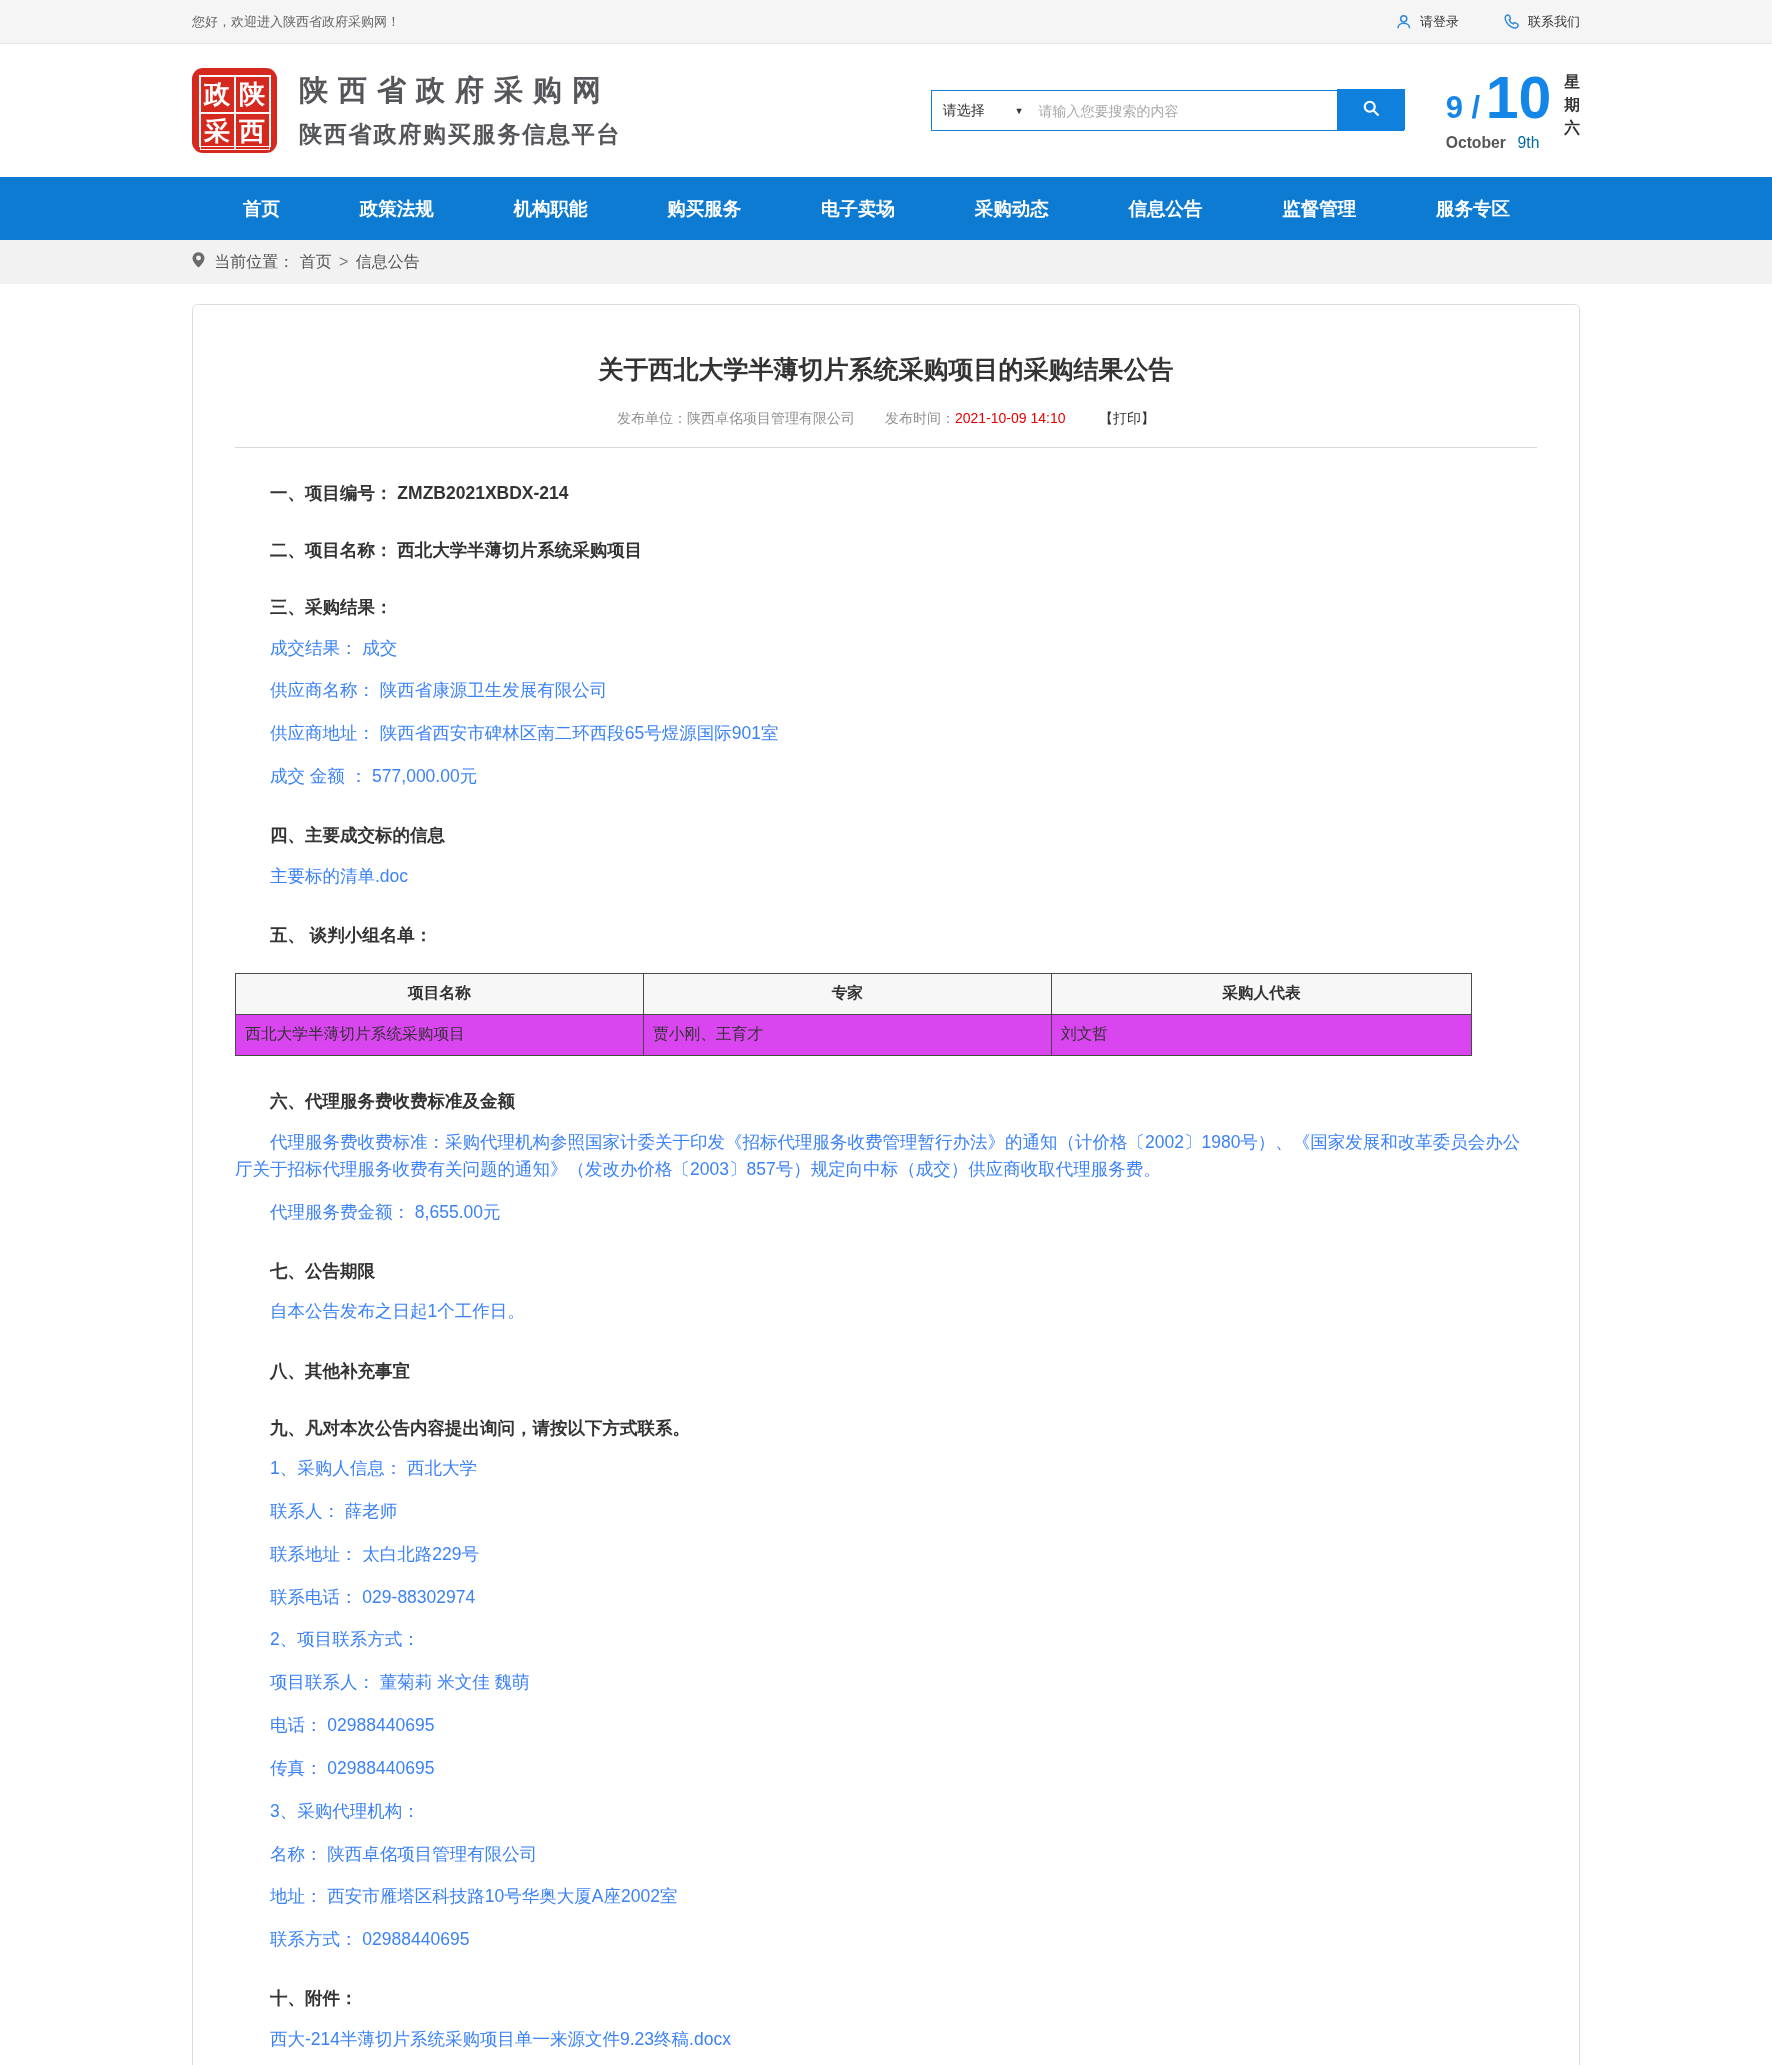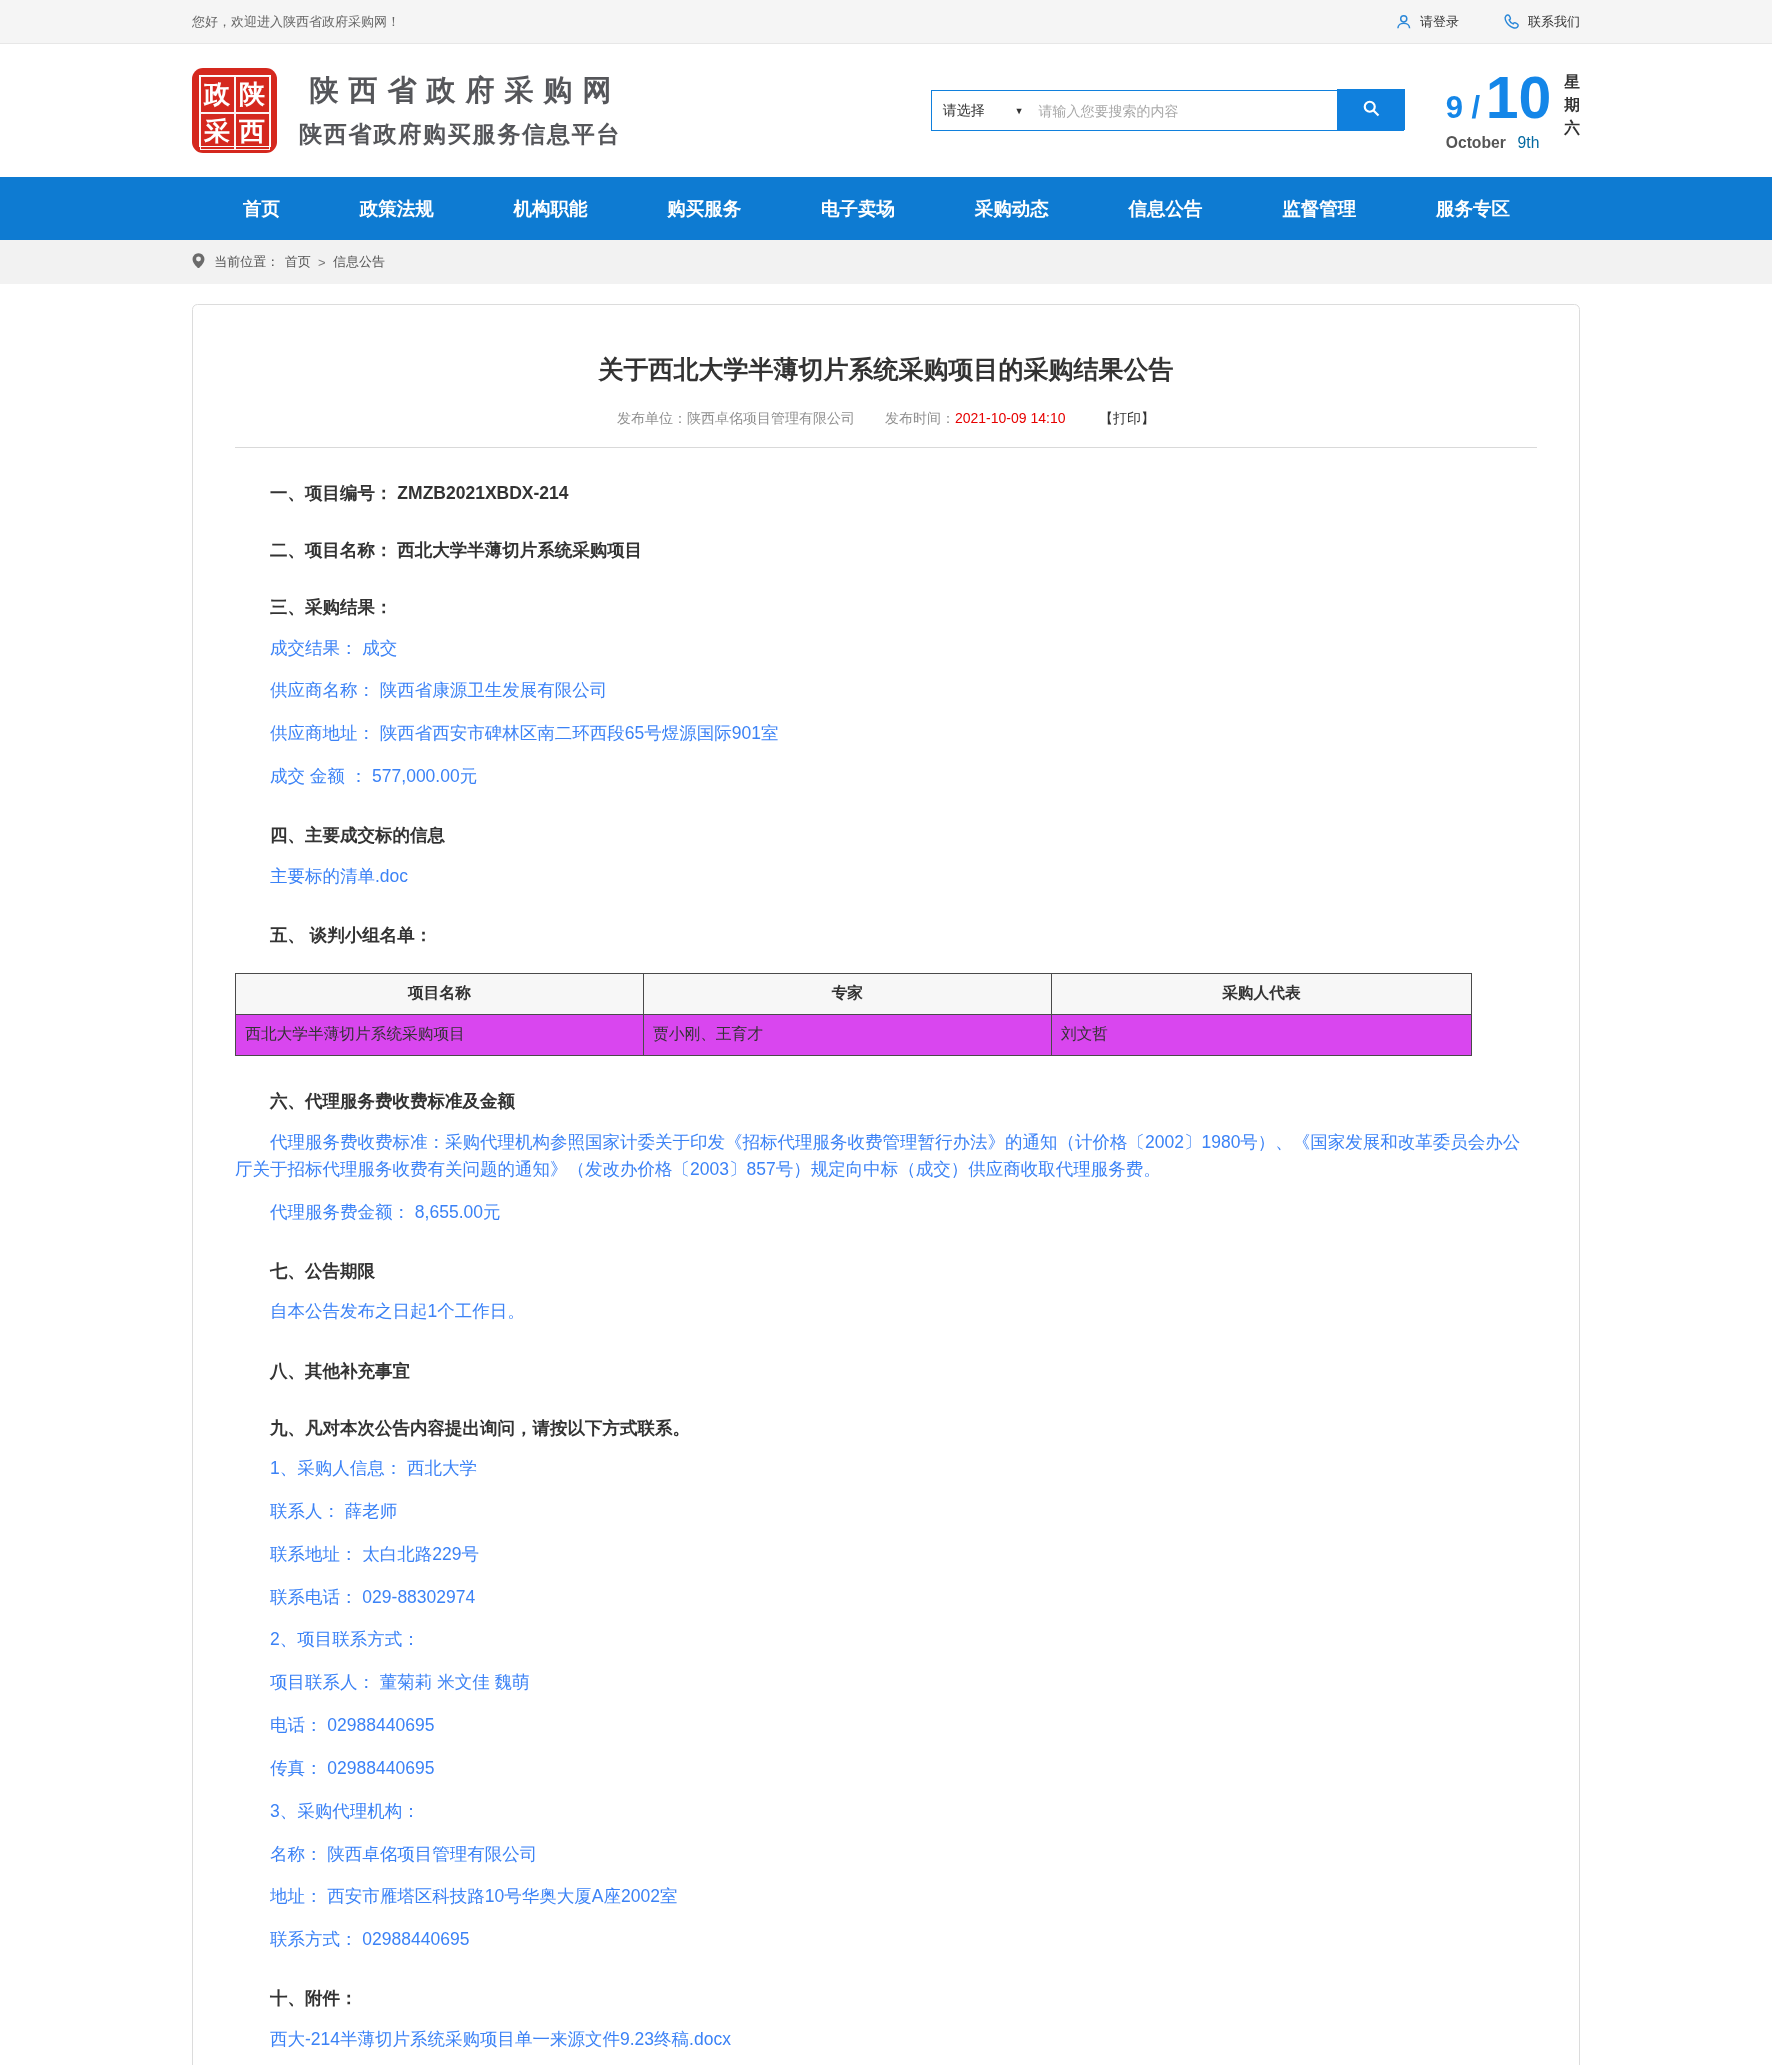--- a/index.html
+++ b/index.html
@@ -20,21 +20,21 @@
   .top-link svg { display:block; }
 
   
   .header { background:#fff; }
   .header-inner { height:133px; display:flex; align-items:center; }
   .logo-seal { width:85px; height:85px; background:#d5281e; border-radius:11px; padding:6.5px; flex:0 0 auto; }
   .logo-grid { width:100%; height:100%; border:1.8px solid #fff; display:grid;
                grid-template-columns:1fr 1fr; grid-template-rows:1fr 1fr; }
   .logo-grid span { display:flex; align-items:center; justify-content:center;
                     color:#fff; font-weight:bold; font-size:26px; border:0.9px solid rgba(255,255,255,.95); }
-  .site-titles { margin-left:22px;text-align:right; }
+  .site-titles { margin-left:22px; }
   .site-name { font-size:29px; font-weight:bold; color:#55565a; letter-spacing:10px; white-space:nowrap; }
   .site-sub  { font-size:23px; font-weight:bold; color:#55565a; letter-spacing:1.8px; margin-top:7.4px; white-space:nowrap; }
 
   .search-box { margin-left:auto; width:473px; height:41px; border:1.8px solid #1080dd;
                 display:flex; align-items:flex-start; background:#fff; }
   .search-select { width:103px; height:100%; display:flex; align-items:center; justify-content:space-between;
                    padding:0 11px; font-size:14px; color:#333; cursor:pointer; }
   .search-select .chev { font-size:9.2px; color:#333; }
   .search-input { flex:1; height:100%; border:none; outline:none; font-size:14px; color:#333; padding:0 3.7px; }
   .search-input::placeholder { color:#a9a9a9; }
@@ -52,21 +52,21 @@
              color:#333; line-height:1.45; padding-top:1.8px; }
 
   
   .nav { background:#0e7bd2; height:63px; }
   .nav-inner { height:100%; display:flex; align-items:center; justify-content:space-between;
                padding-left:51px; padding-right:70px; }
   .nav-item { color:#fff; font-size:18.5px; font-weight:bold; cursor:pointer; white-space:nowrap; }
 
   
   .breadcrumb-bar { background:#f2f2f2; height:44px; }
-  .breadcrumb { height:100%; display:flex; align-items:center; gap:5.5px; font-size:13px; color:#555; }
+  .breadcrumb { height:100%; display:flex; align-items:center; gap:5.5px; font-size:16px; color:#555; }
   .breadcrumb svg { margin-right:3.7px; }
   .bc-link { color:#555; cursor:pointer; }
   .bc-sep { color:#777; margin:0 1.8px; }
 
   
   .main { padding:20px 0 39px; background:#fff; }
   .card { width:1388px; margin:0 auto; background:#fff; border:0.9px solid #dcdcdc; border-radius:5.5px;
           padding:41px 42px 89px; min-height:1495px; }
   .article-title { text-align:center; font-size:25px; font-weight:bold; color:#333; margin:7.4px 0 24px; }
   .article-meta { text-align:center; font-size:14px; color:#8f8f8f; padding-bottom:18.5px;

